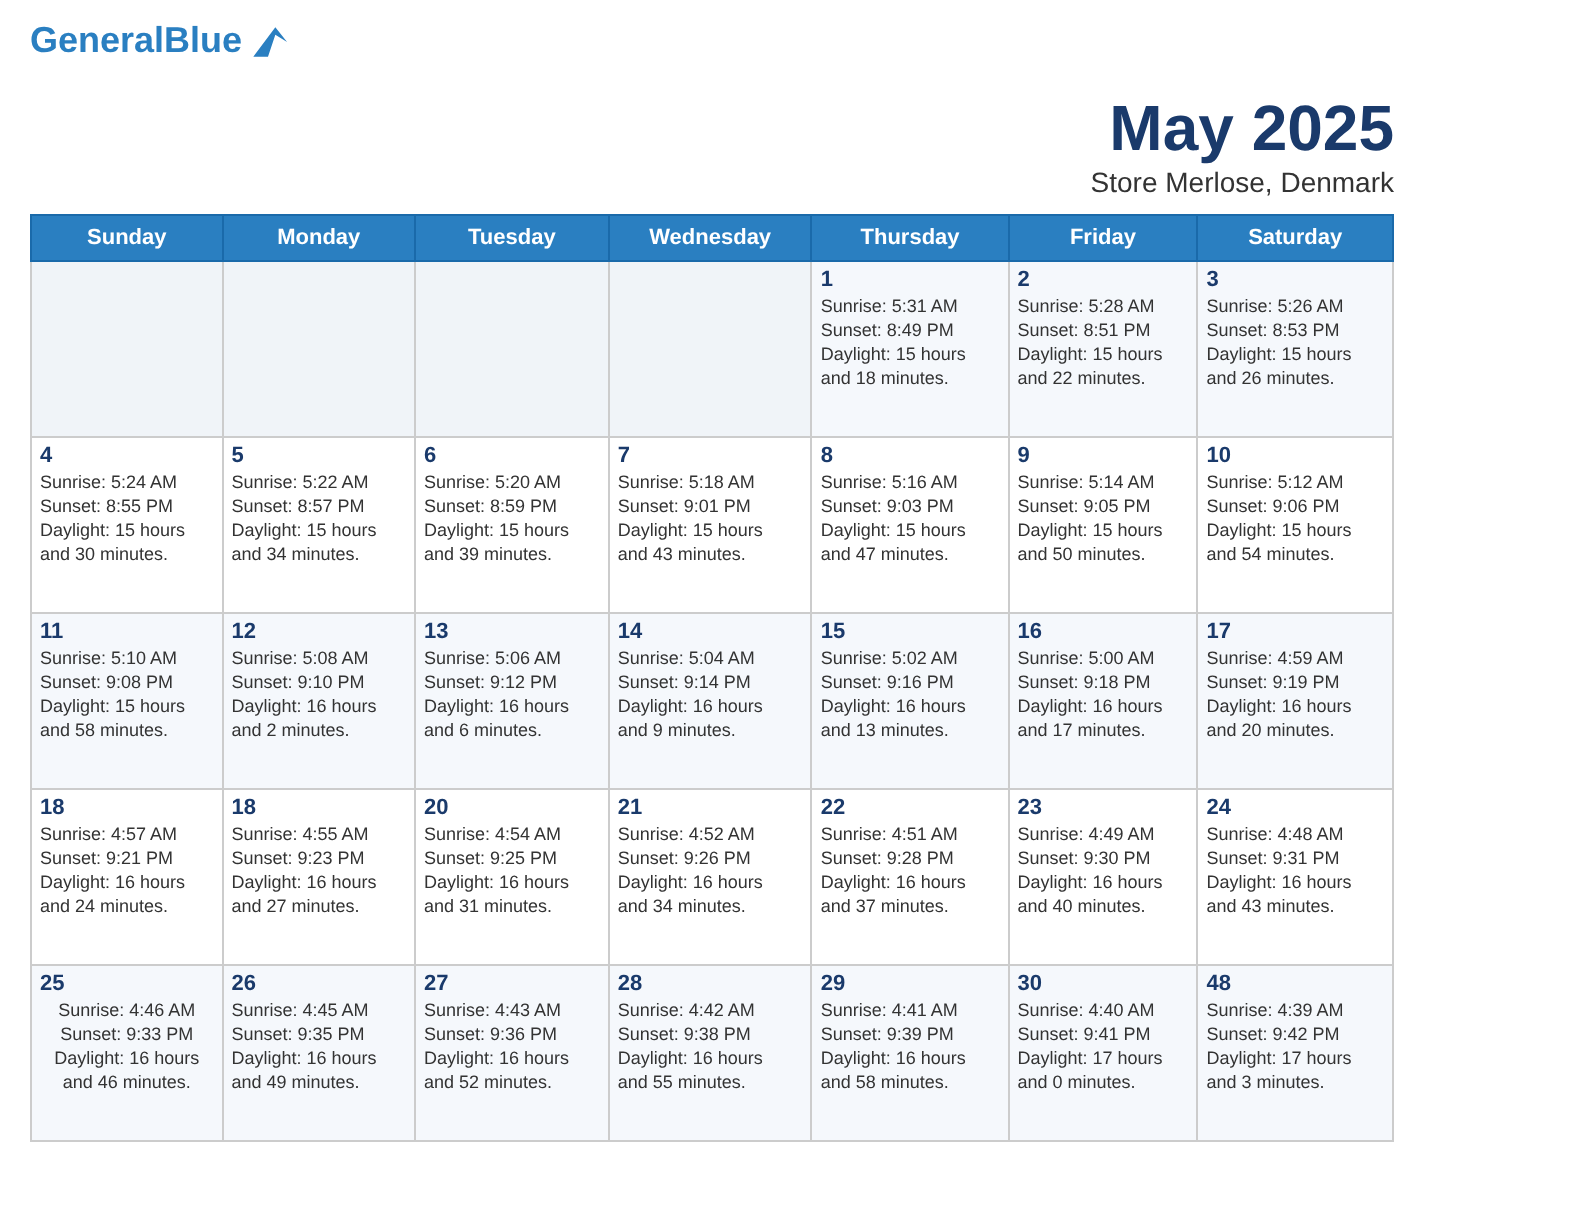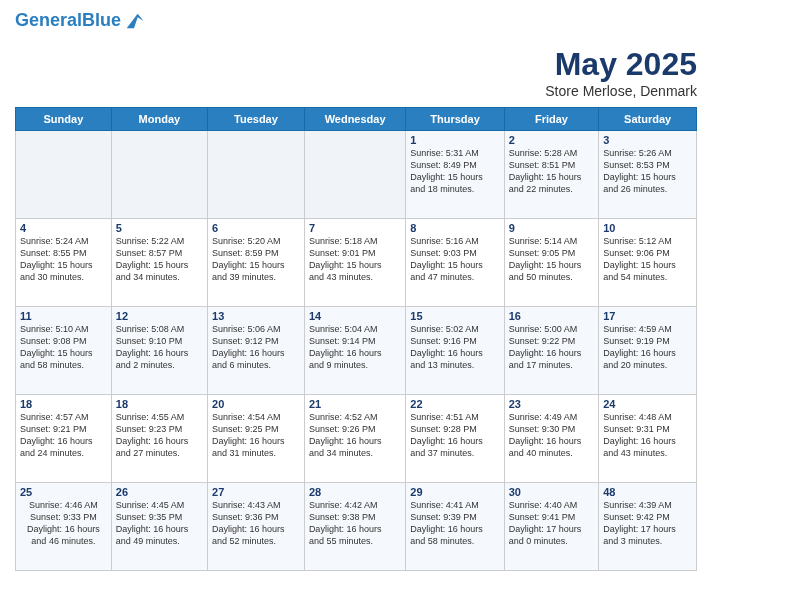--- a/index.html
+++ b/index.html
@@ -242,21 +242,21 @@
           <td>
             <span class="day-num">15</span>
             <div class="day-info" style="white-space: pre-line;">Sunrise: 5:02 AM
 Sunset: 9:16 PM
 Daylight: 16 hours
 and 13 minutes.</div>
           </td>
           <td>
             <span class="day-num">16</span>
             <div class="day-info" style="white-space: pre-line;">Sunrise: 5:00 AM
-Sunset: 9:22 PM
+Sunset: 9:18 PM
 Daylight: 16 hours
 and 17 minutes.</div>
           </td>
           <td>
             <span class="day-num">17</span>
             <div class="day-info" style="white-space: pre-line;">Sunrise: 4:59 AM
 Sunset: 9:19 PM
 Daylight: 16 hours
 and 20 minutes.</div>
           </td>

